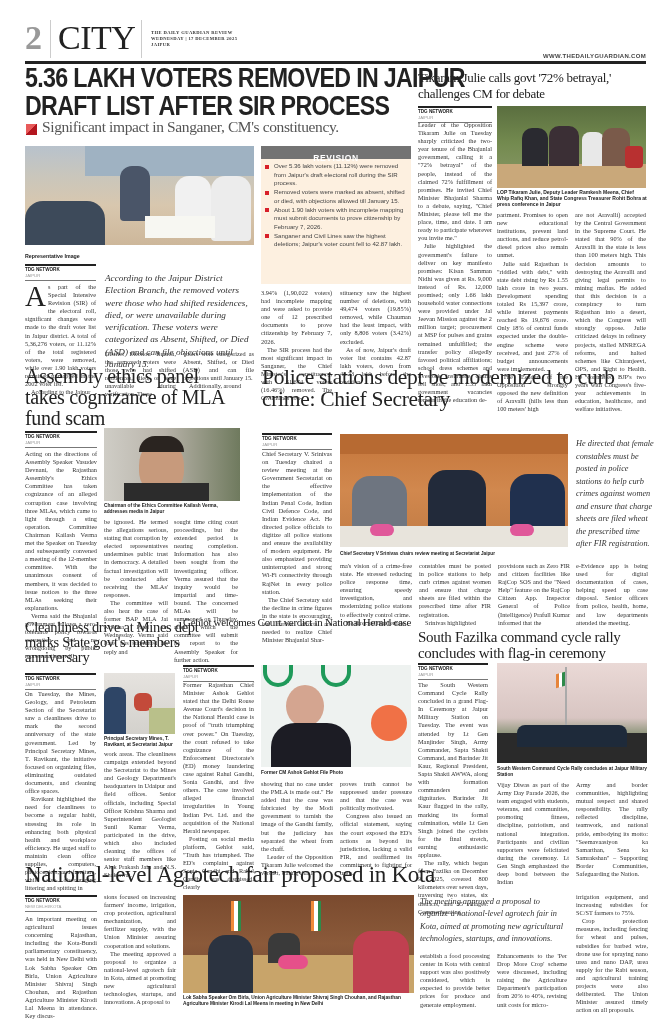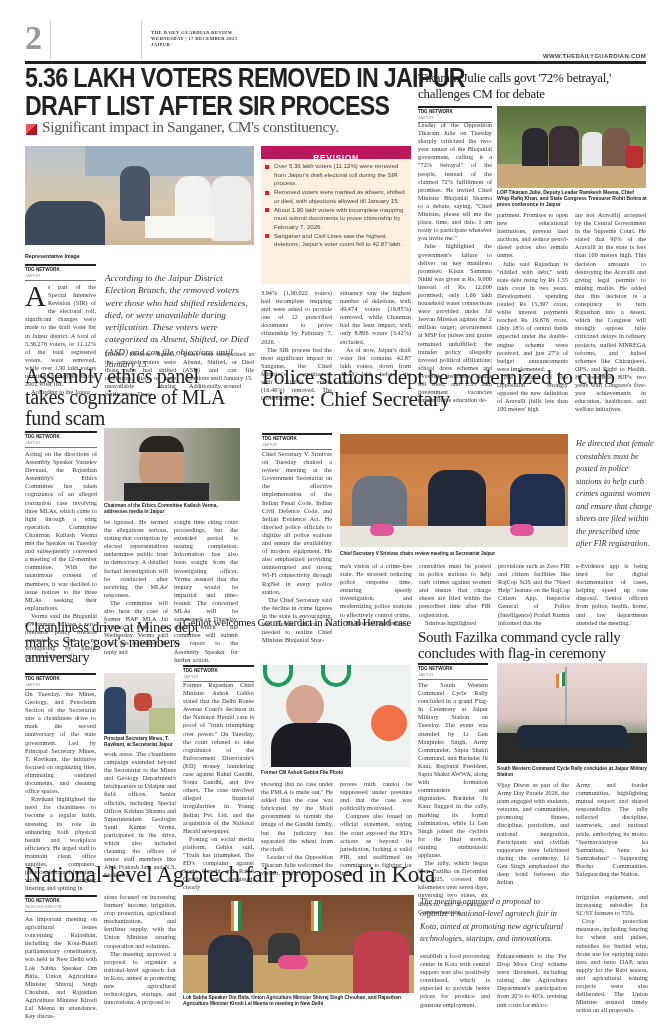--- a/index.html
+++ b/index.html
@@ -16,20 +16,21 @@
 .photo{overflow:hidden}
 .pull{font-family:"Liberation Serif",serif;font-style:italic;color:#333}
 p.ind{text-indent:6px}
 </style>
 </head>
 <body>
 
 <div class="abs" style="left:25px;top:18px;width:287px;height:42px">
   <span class="abs serif" style="left:0;top:0;font-size:34px;font-weight:bold;color:#999;line-height:40px">2</span>
   <div class="abs" style="left:25px;top:2px;width:1px;height:38px;background:#ccc"></div>
+  <span class="abs serif" style="left:33px;top:0;font-size:34px;color:#222;line-height:40px;letter-spacing:-0.5px">CITY</span>
   <div class="abs" style="left:116px;top:2px;width:1px;height:38px;background:#ccc"></div>
   <div class="abs serif" style="left:126px;top:12px;font-size:4.6px;font-weight:bold;line-height:6px;color:#333;letter-spacing:0.4px">
     <div>THE DAILY GUARDIAN REVIEW</div>
     <div>WEDNESDAY | 17 DECEMBER 2025</div>
     <div>JAIPUR</div>
   </div>
 </div>
 <span class="abs sans" style="right:26px;top:53px;font-size:6px;font-weight:bold;color:#444;letter-spacing:0.3px">WWW.THEDAILYGUARDIAN.COM</span>
 <div class="abs" style="left:25px;top:61px;width:621px;height:2.5px;background:#222"></div>
 
@@ -44,21 +45,21 @@
   <div class="abs" style="left:60px;top:0;width:170px;height:30px;background:#9fb2c2"></div>
   <div class="abs" style="left:0;top:55px;width:80px;height:44px;background:#3d4a5a;border-radius:18px 18px 0 0"></div>
   <div class="abs" style="left:95px;top:20px;width:30px;height:55px;background:#4a5568;border-radius:12px 12px 4px 4px"></div>
   <div class="abs" style="left:150px;top:30px;width:36px;height:60px;background:#f1f1f1;border-radius:14px 14px 4px 4px"></div>
   <div class="abs" style="left:186px;top:30px;width:40px;height:65px;background:#ececec;border-radius:14px 14px 4px 4px"></div>
   <div class="abs" style="left:120px;top:70px;width:70px;height:22px;background:#f7f7f2"></div>
 </div>
 <span class="abs caption" style="left:25px;top:253px">Representative Image</span>
 
 <div class="abs" style="left:261px;top:146px;width:150px;height:138px;background:#fdf0e0">
-  <div style="background:#be185d;height:13px;text-align:center">
+  <div style="background:#737373;height:13px;text-align:center">
     <span class="sans" style="color:#fff;font-weight:bold;font-size:8.5px;line-height:13px;letter-spacing:0.6px">REVISION</span>
   </div>
   <div class="sans" style="padding:3px 4px 0 4px;font-size:6.1px;line-height:8.7px;color:#444">
     <div style="position:relative;padding-left:9px"><span style="position:absolute;left:0;top:2.5px;width:4px;height:4px;background:#d8202a"></span><span>Over 5.36 lakh voters (11.12%) were removed from Jaipur's draft electoral roll during the SIR process.</span></div>
     <div style="position:relative;padding-left:9px"><span style="position:absolute;left:0;top:2.5px;width:4px;height:4px;background:#d8202a"></span><span>Removed voters were marked as absent, shifted or died, with objections allowed till January 15.</span></div>
     <div style="position:relative;padding-left:9px"><span style="position:absolute;left:0;top:2.5px;width:4px;height:4px;background:#d8202a"></span><span>About 1.90 lakh voters with incomplete mapping must submit documents to prove citizenship by February 7, 2026.</span></div>
     <div style="position:relative;padding-left:9px"><span style="position:absolute;left:0;top:2.5px;width:4px;height:4px;background:#d8202a"></span><span>Sanganer and Civil Lines saw the highest deletions; Jaipur's voter count fell to 42.87 lakh.</span></div>
   </div>
 </div>
 
@@ -118,21 +119,21 @@
 <div class="abs photo" style="left:340px;top:434px;width:228px;height:113px;background:linear-gradient(180deg,#c4753a 0%,#d1884e 50%,#c07a44 100%)">
   <div class="abs" style="left:0;top:0;width:228px;height:20px;background:#b76a32"></div>
   <div class="abs" style="left:12px;top:42px;width:55px;height:58px;background:#6e7580;border-radius:18px 18px 0 0"></div>
   <div class="abs" style="left:88px;top:36px;width:58px;height:62px;background:#222a3a;border-radius:18px 18px 0 0"></div>
   <div class="abs" style="left:170px;top:40px;width:55px;height:58px;background:#20304e;border-radius:18px 18px 0 0"></div>
   <div class="abs" style="left:0;top:92px;width:228px;height:21px;background:#e8e4dc"></div>
   <div class="abs" style="left:30px;top:90px;width:24px;height:12px;background:#e0589a;border-radius:6px"></div>
   <div class="abs" style="left:170px;top:90px;width:24px;height:12px;background:#e0589a;border-radius:6px"></div>
 </div>
 <div class="abs caption" style="left:340px;top:551px;width:228px;font-size:4.7px">Chief Secretary V Srinivas chairs review meeting at Secretariat Jaipur</div>
-<div class="abs pull" style="left:576px;top:438px;width:78px;font-size:8.3px;line-height:12.5px">He directed that female constables must be posted in police stations to help curb crimes against women and ensure that charge sheets are filed within the prescribed time after FIR registration.</div>
+<div class="abs pull" style="left:576px;top:438px;width:78px;font-size:8.3px;line-height:12.5px">He directed that female constables must be posted in police stations to help curb crimes against women and ensure that charge sheets are filed wheat the prescribed time after FIR registration.</div>
 <div class="abs body-text" style="left:340px;top:562px;width:72px"><span>ma's vision of a crime-free state. He stressed reducing police response time, ensuring speedy investigation, and modernizing police stations to effectively control crime.</span><p class="ind">He directed that female</p></div>
 <div class="abs body-text" style="left:419px;top:562px;width:72px"><span>constables must be posted in police stations to help curb crimes against women and ensure that charge sheets are filed within the prescribed time after FIR registration.</span><p class="ind">Srinivas highlighted</p></div>
 <div class="abs body-text" style="left:498px;top:562px;width:72px">provisions such as Zero FIR and citizen facilities like RajCop SOS and the "Need Help" feature on the RajCop Citizen App. Inspector General of Police (Intelligence) Prafull Kumar informed that the</div>
 <div class="abs body-text" style="left:576px;top:562px;width:72px">e-Evidence app is being used for digital documentation of cases, helping speed up case disposal. Senior officers from police, health, home, and law departments attended the meeting.</div>
 
 <div class="abs headline" style="left:25px;top:620px;width:178px;font-size:14.5px;line-height:15px">Cleanliness drive at Mines dept marks State govt's members anniversary</div>
 <div class="abs byline" style="left:25px;top:673px;width:71px">
   <span class="net">TDG NETWORK</span>
     <span class="loc">JAIPUR</span>
 </div>

